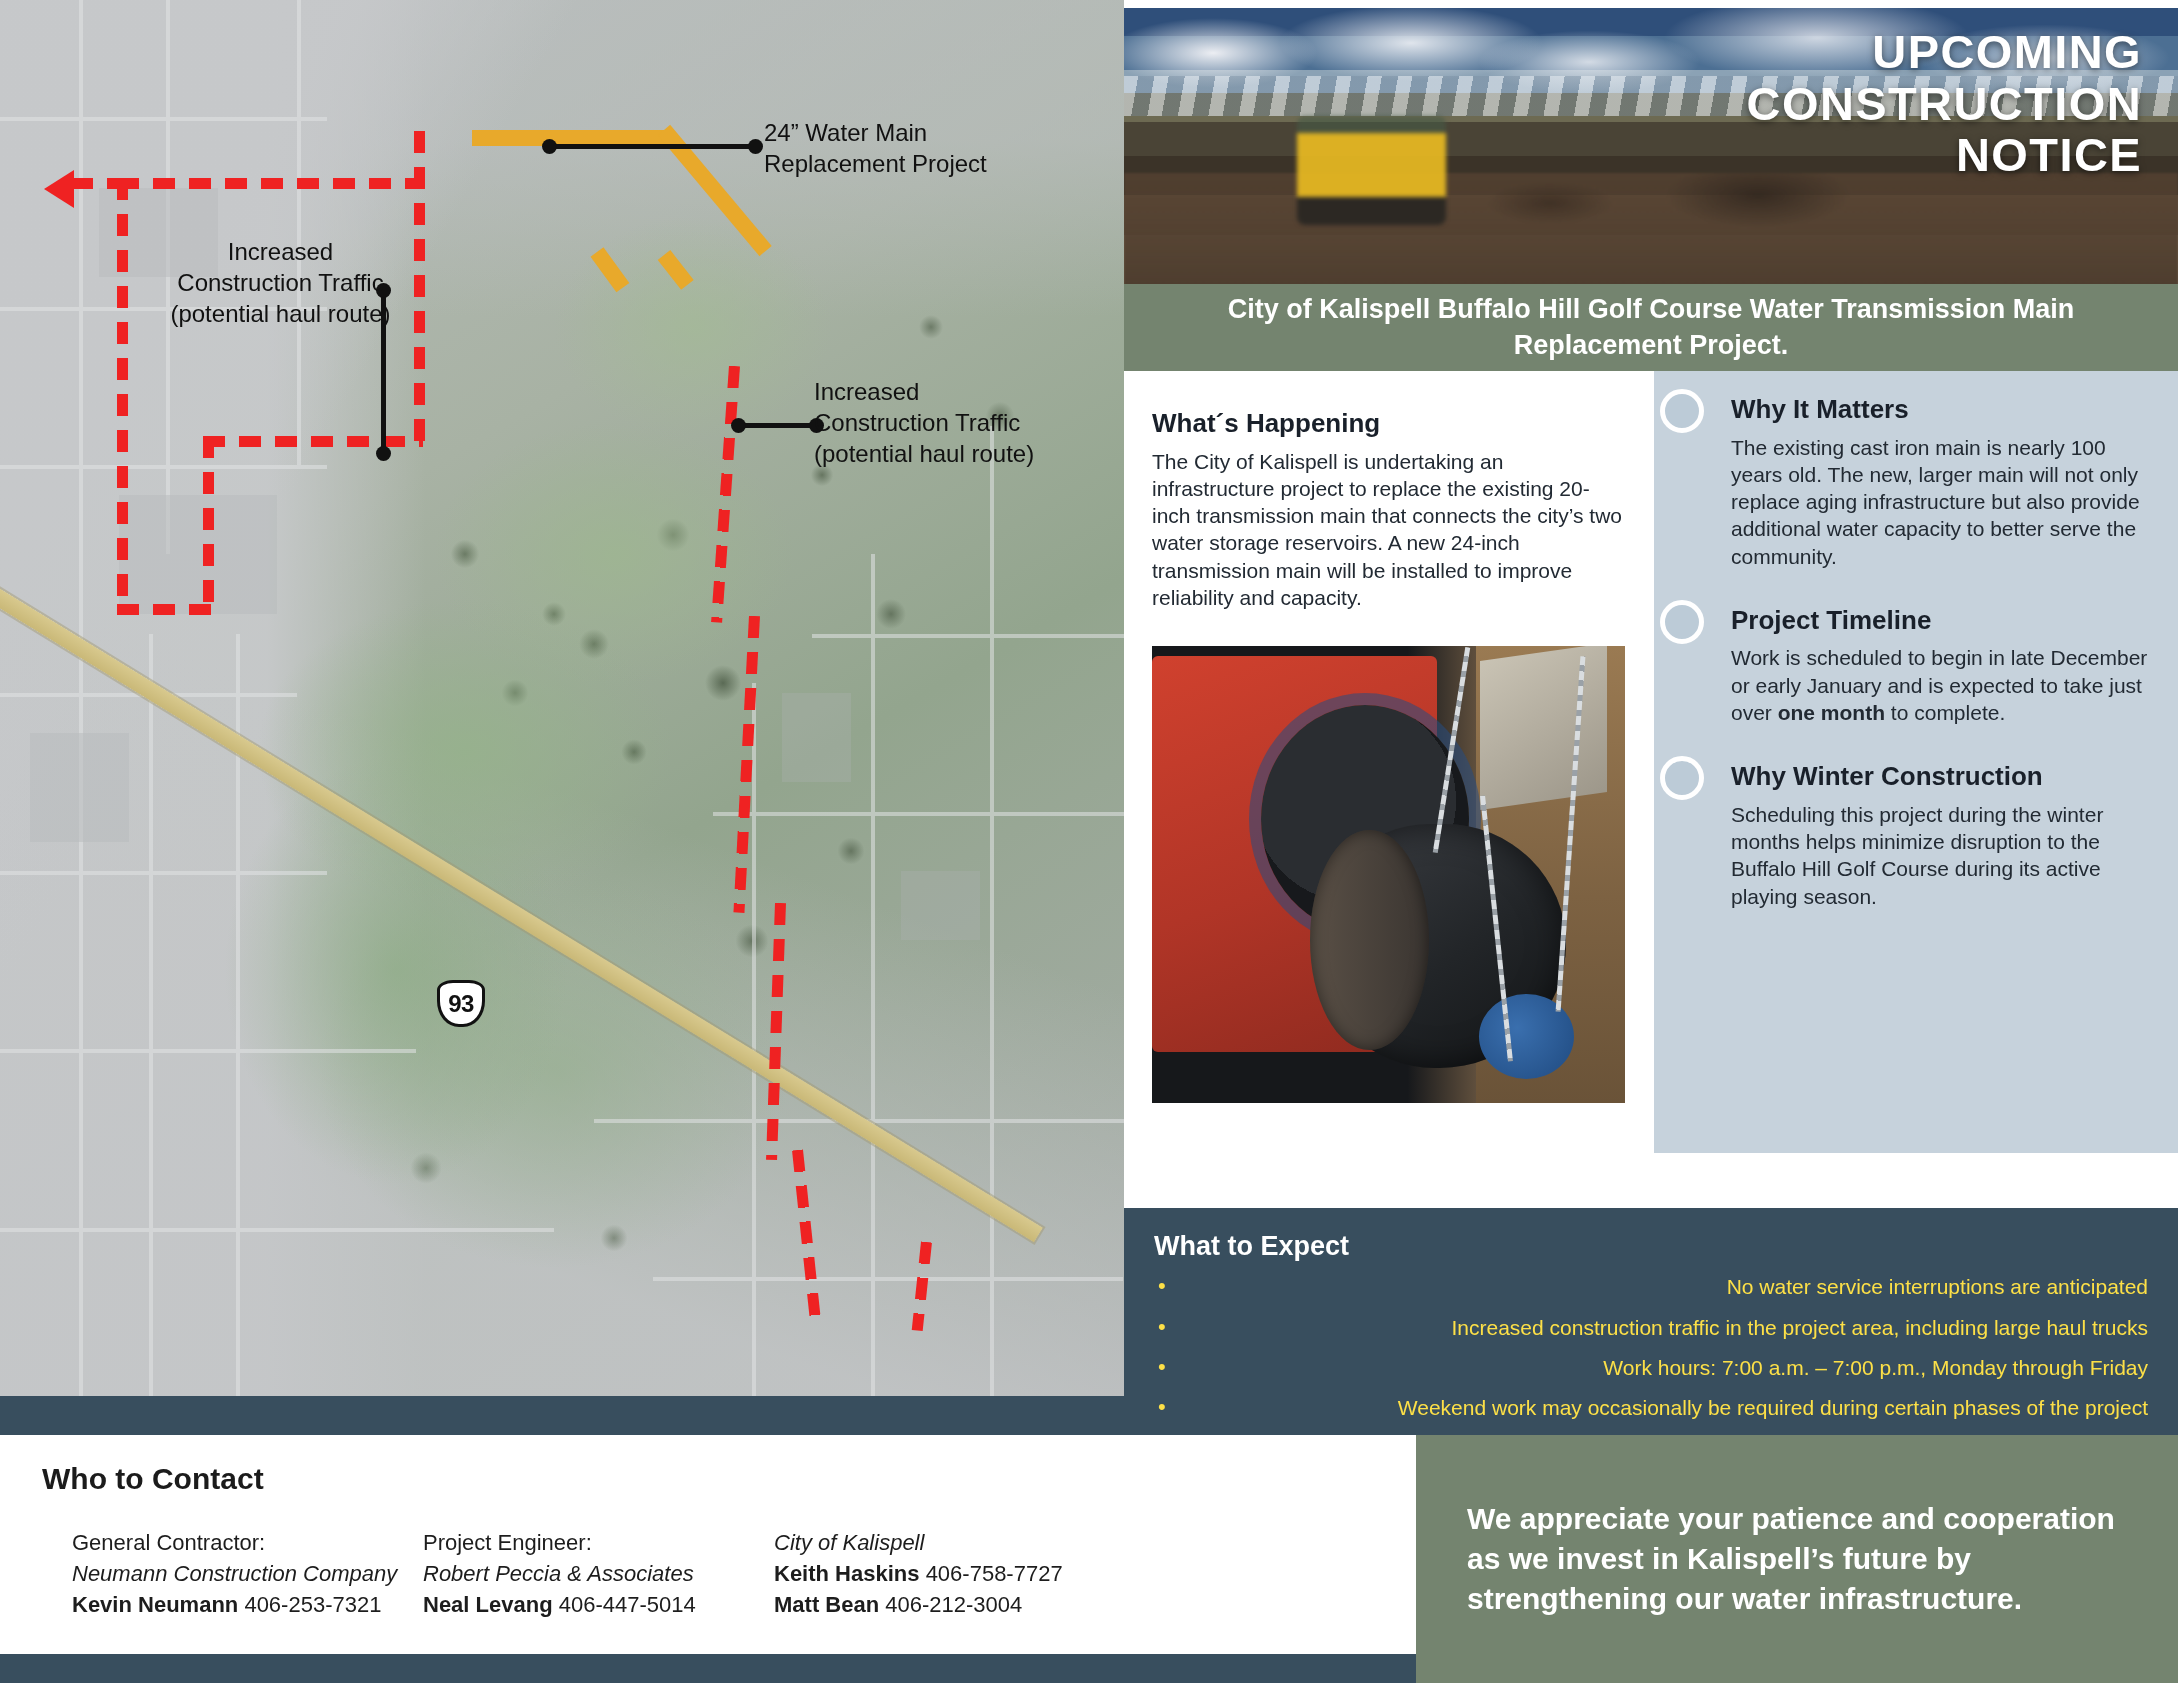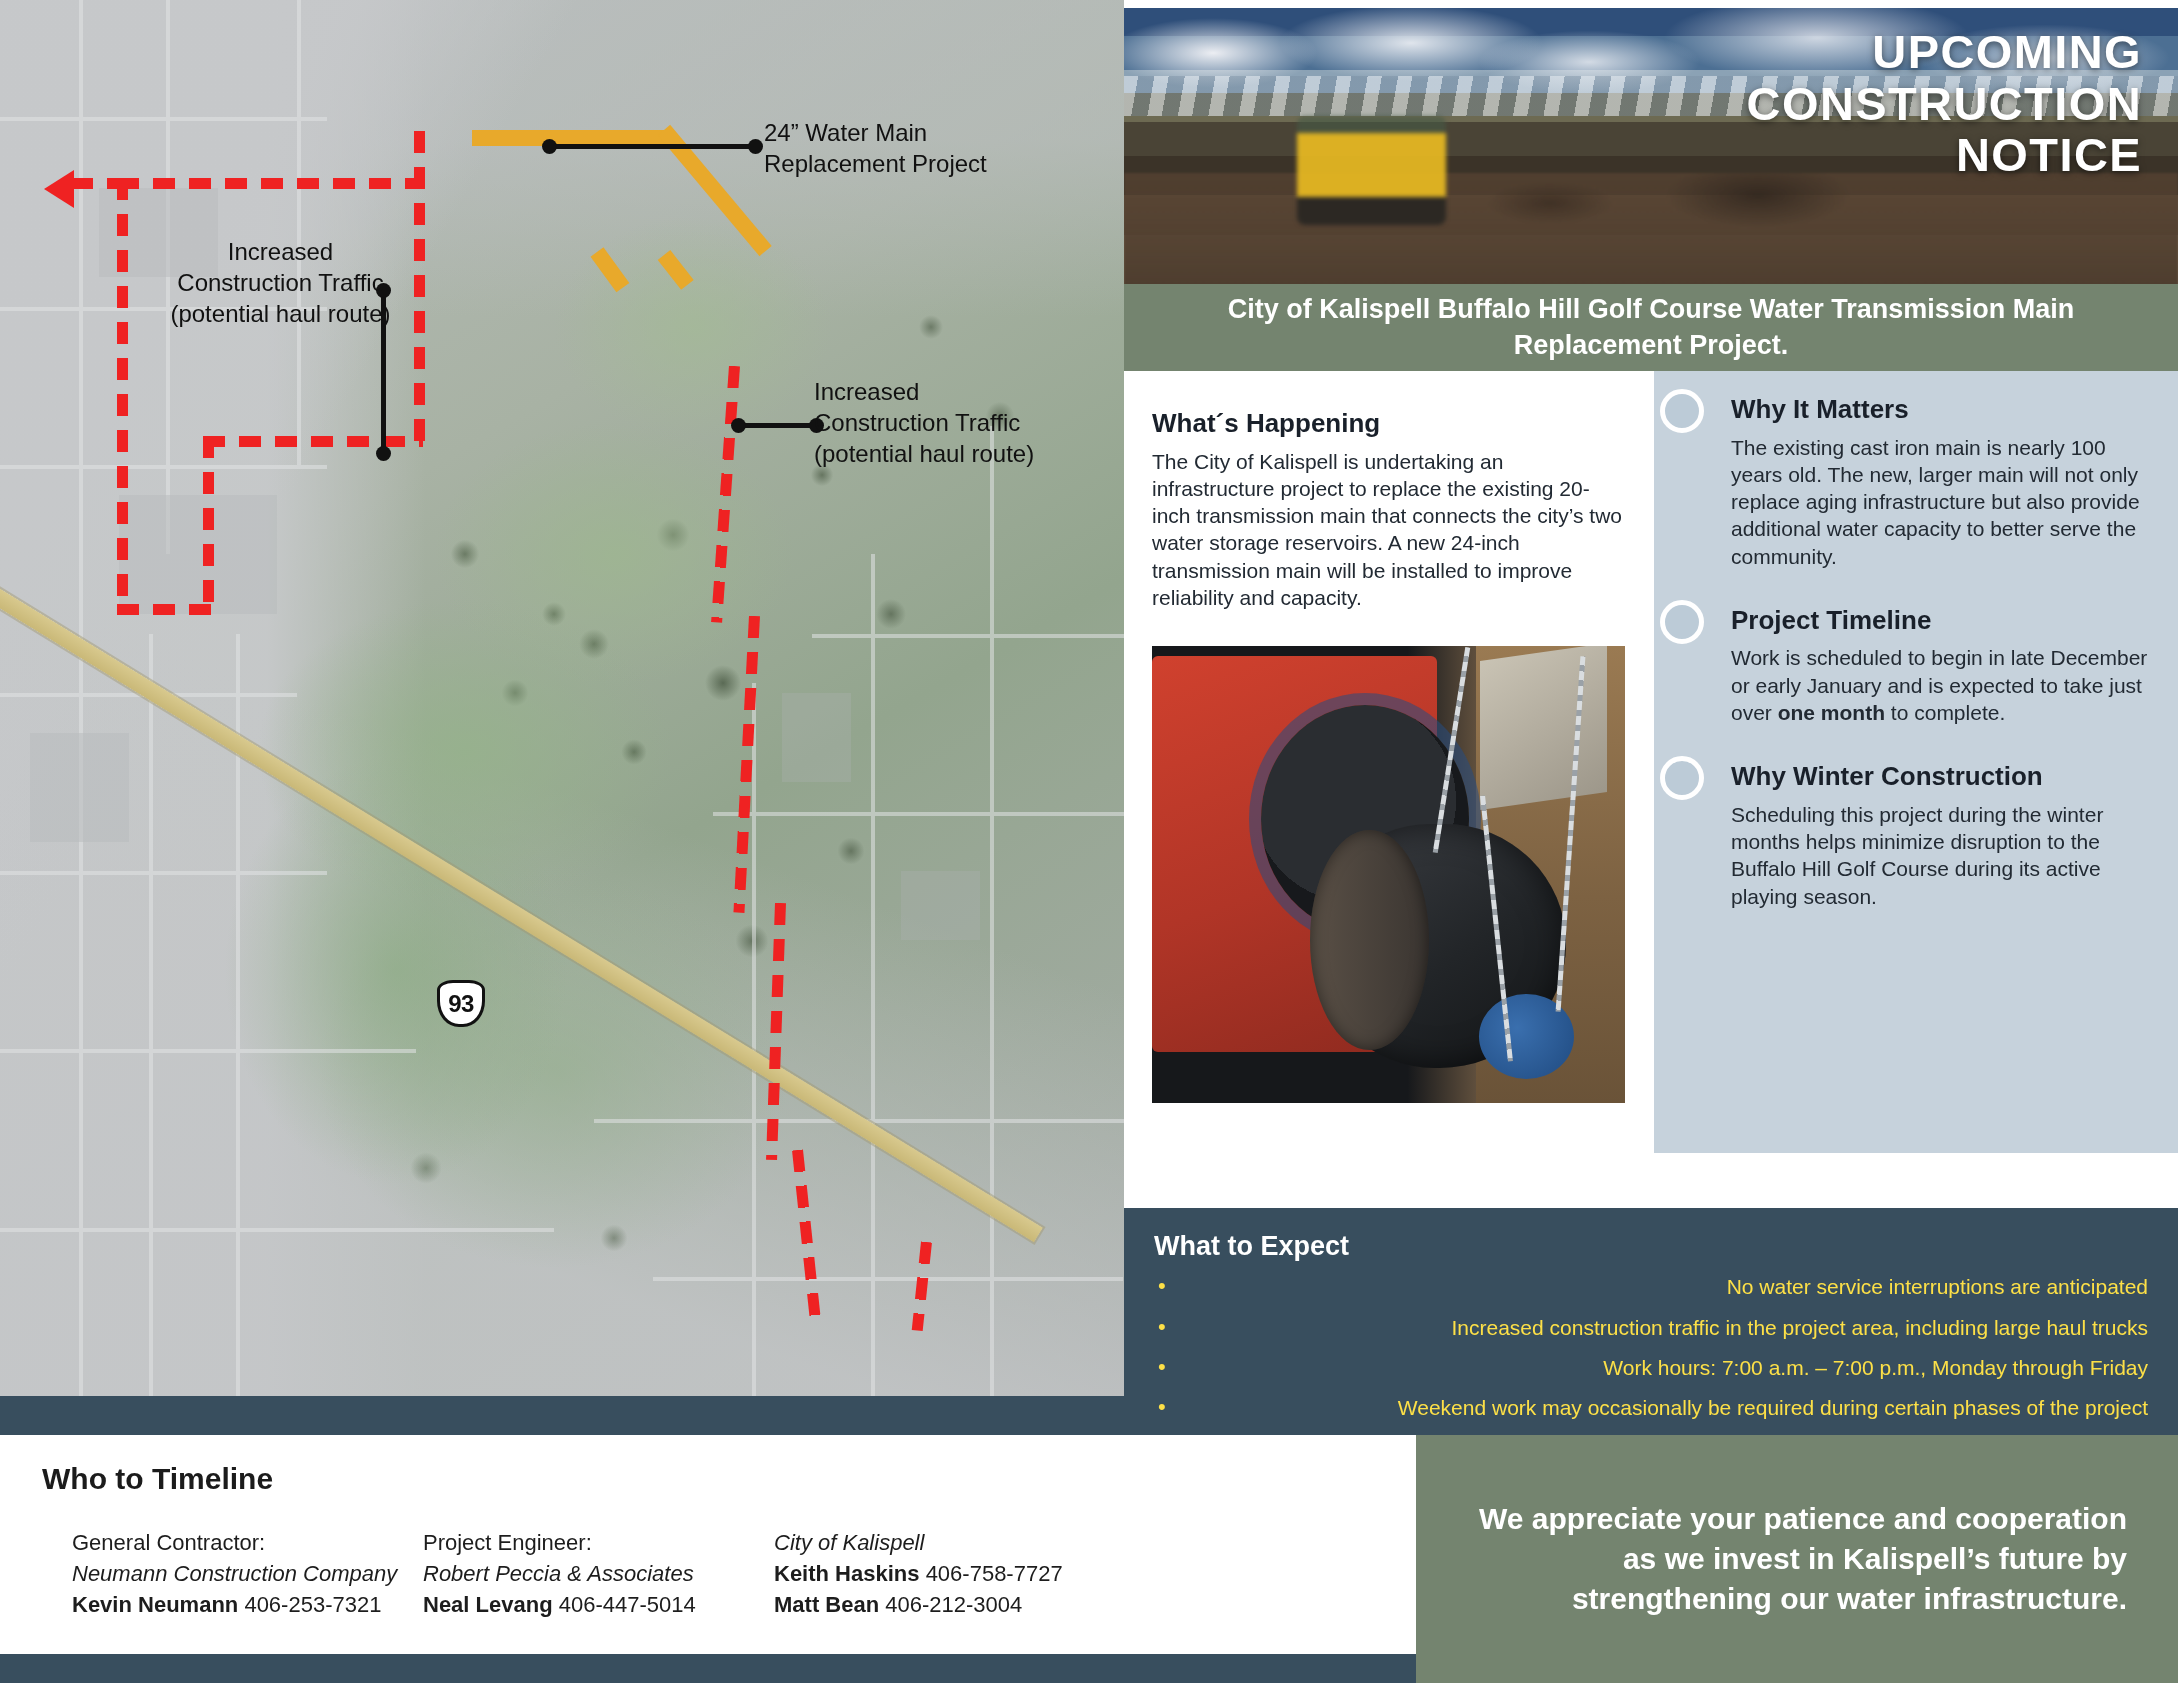--- a/index.html
+++ b/index.html
@@ -308,21 +308,21 @@
     position:absolute; left:0; top:1654px; width:1416px; height:29px;
     background:#384e5e;
   }
   .appreciate {
     position:absolute; left:1416px; top:1435px; width:762px; height:248px;
     background:#74846f;
     display:flex; align-items:center; justify-content:center;
     padding: 0 51px;
   }
   .appreciate p {
-    text-align:right; color:#ffffff;
+    text-align:left; color:#ffffff;
     font: 700 30px/1.34 "Liberation Sans", sans-serif;
   }
 </style>
 </head>
 <body>
 
 <div class="page">
 
   <div class="map-panel">
     <div class="map-sat"></div>
@@ -461,21 +461,21 @@
     <h3>What to Expect</h3>
     <ul>
       <li>No water service interruptions are anticipated</li>
       <li>Increased construction traffic in the project area, including large haul trucks</li>
       <li>Work hours: 7:00 a.m. – 7:00 p.m., Monday through Friday</li>
       <li>Weekend work may occasionally be required during certain phases of the project</li>
     </ul>
   </div>
 
   <div class="contact">
-    <h3>Who to Timeline</h3>
+    <h3>Who to Contact</h3>
     <div class="ccols">
 
       <div class="ccol">
         <div class="role">General Contractor:</div>
         <div class="org">Neumann Construction Company</div>
         <div class="person"><b>Kevin Neumann</b>
              <span>406-253-7321</span></div>
       </div>
 
       <div class="ccol">

